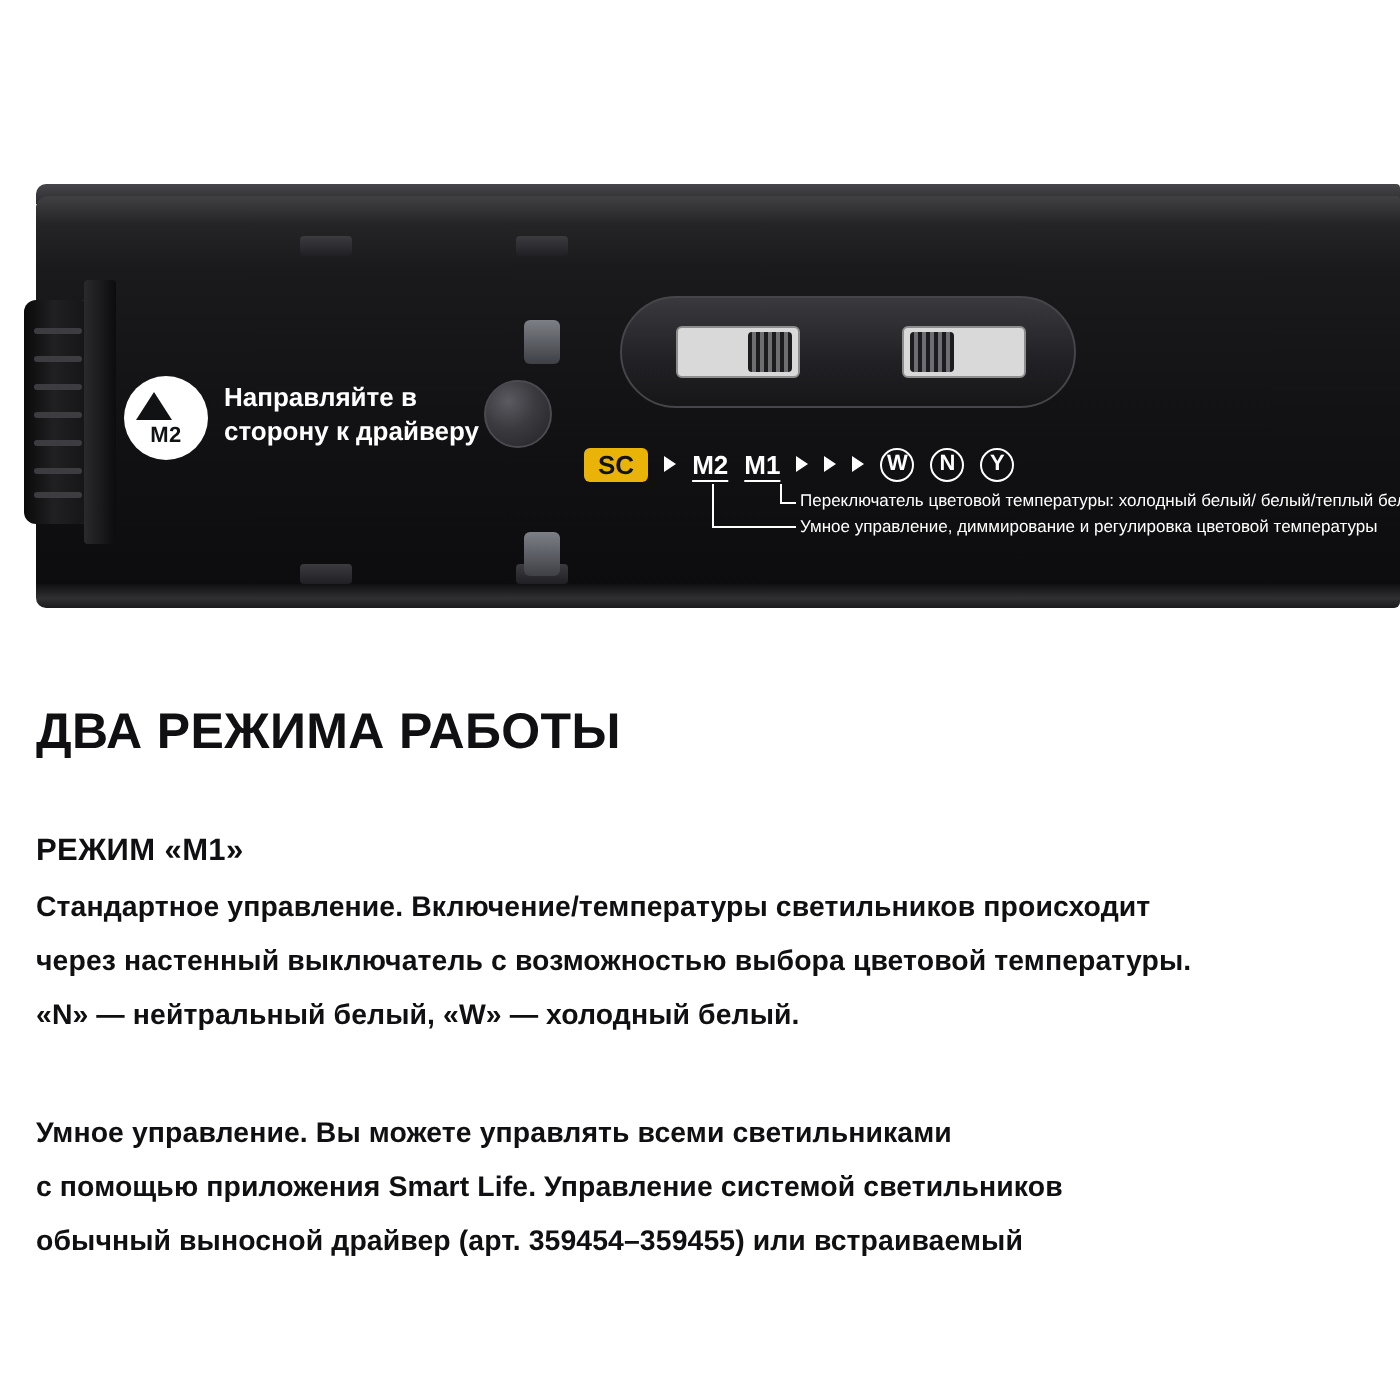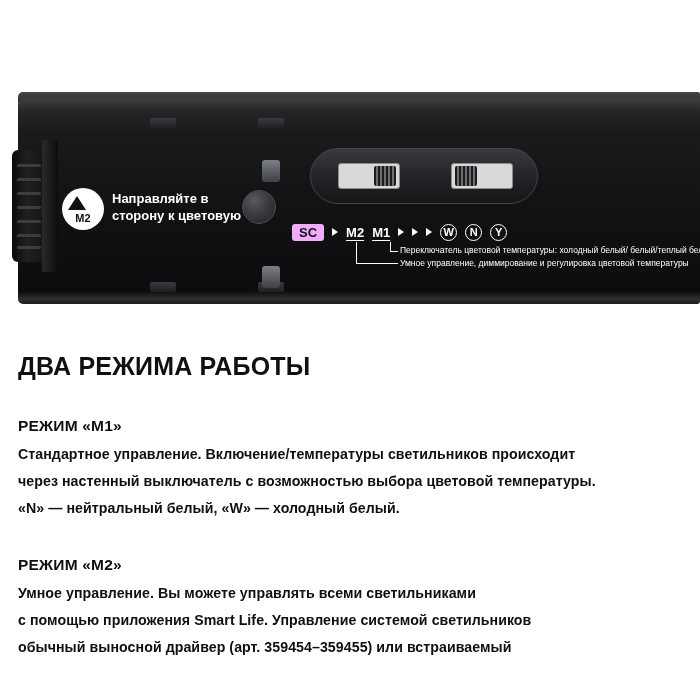--- a/index.html
+++ b/index.html
@@ -187,21 +187,21 @@
     top: 222px;
     height: 20px;
     display: flex;
     align-items: center;
     gap: 8px;
     color: #ffffff;
     font-size: 13px;
     font-weight: bold;
   }
   .marks .sc-box {
-    background: #f0abfc;
+    background: #eab308;
     color: #111214;
     padding: 1px 7px;
     border-radius: 3px;
     font-size: 13px;
     font-weight: bold;
   }
   .marks .lbl { color: #ffffff; }
   .marks .lbl.u { text-decoration: underline; text-underline-offset: 3px; }
   .marks .dot-arrow {
     width: 0; height: 0;
@@ -306,21 +306,21 @@
     <div class="tab" style="left:258px; top:118px;"></div>
     <div class="tab" style="left:150px; top:282px;"></div>
     <div class="tab" style="left:258px; top:282px;"></div>
     <div class="clip" style="left:262px; top:160px;"></div>
     <div class="clip" style="left:262px; top:266px;"></div>
 
     <div class="arrow-badge">
       <div class="tri"></div>
       <div class="m2">M2</div>
     </div>
-    <div class="arrow-caption">Направляйте в сторону к цветовую</div>
+    <div class="arrow-caption">Направляйте в сторону к драйверу</div>
 
     <div class="round-knob"></div>
 
     <div class="switch-panel">
       <div class="dip left">
         <div class="slider"></div>
       </div>
       <div class="dip right">
         <div class="slider"></div>
       </div>
@@ -352,21 +352,20 @@
     <h1 class="title">ДВА РЕЖИМА РАБОТЫ</h1>
 
     <div class="block">
       <h2 class="subtitle">РЕЖИМ «M1»</h2>
       <p class="para">Стандартное управление. Включение/температуры светильников происходит</p>
       <p class="para">через настенный выключатель с возможностью выбора цветовой температуры.</p>
       <p class="para">«N» — нейтральный белый, «W» — холодный белый.</p>
     </div>
 
     <div class="block">
-      <h2 class="subtitle">РЕЖИМ «M2»</h2>
       <p class="para">Умное управление. Вы можете управлять всеми светильниками</p>
       <p class="para">с помощью приложения Smart Life. Управление системой светильников</p>
       <p class="para">обычный выносной драйвер (арт. 359454–359455) или встраиваемый</p>
 
     </div>
   </div>
 
 </div>
 
 </body></html>

